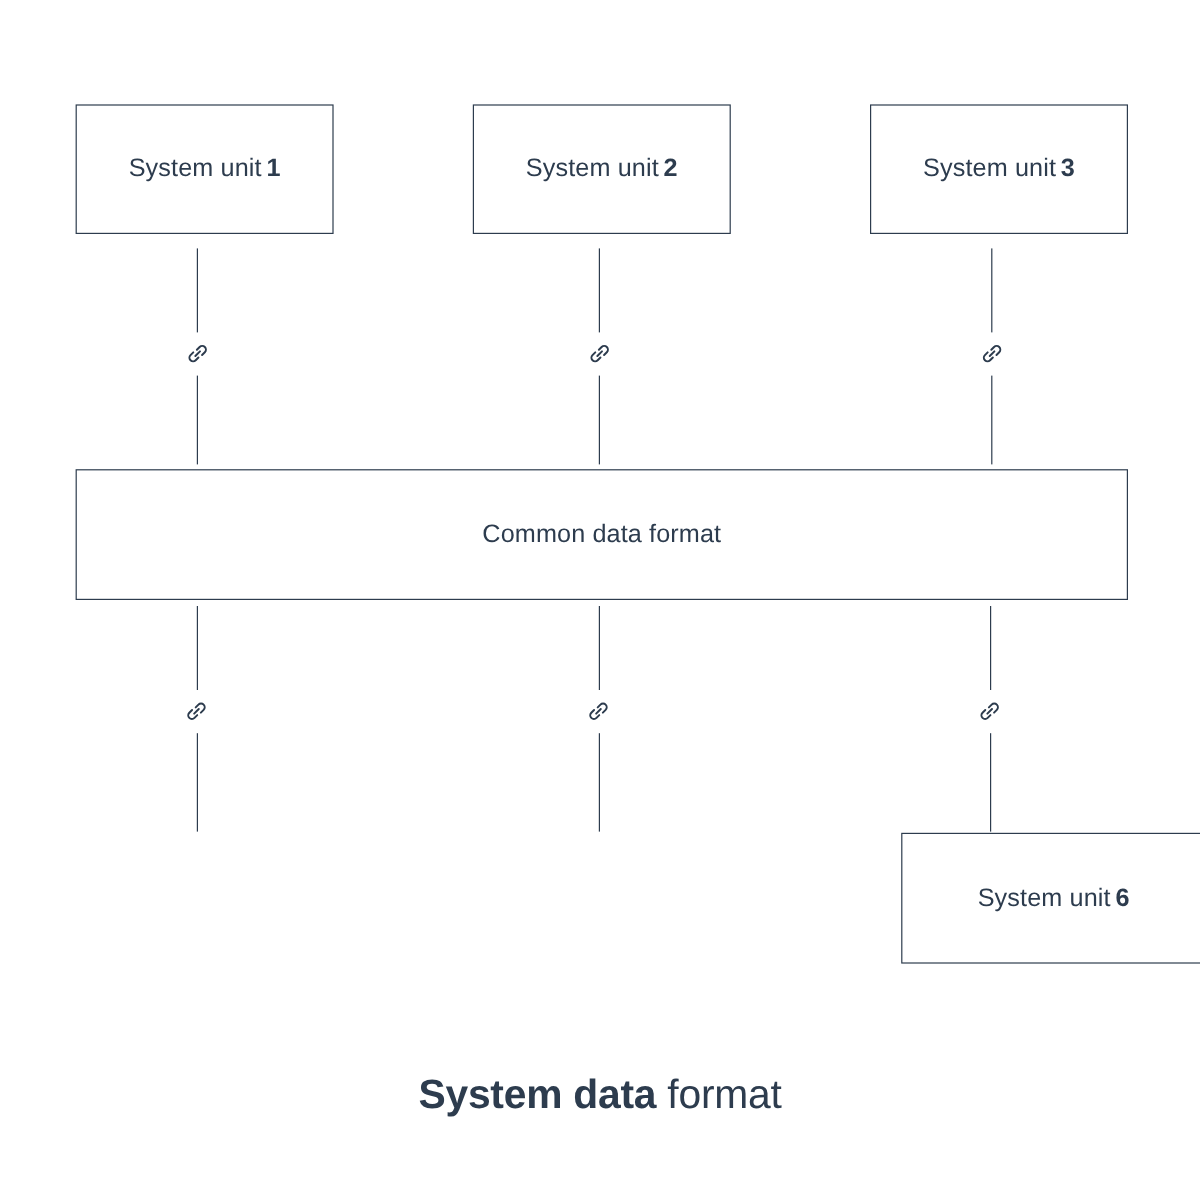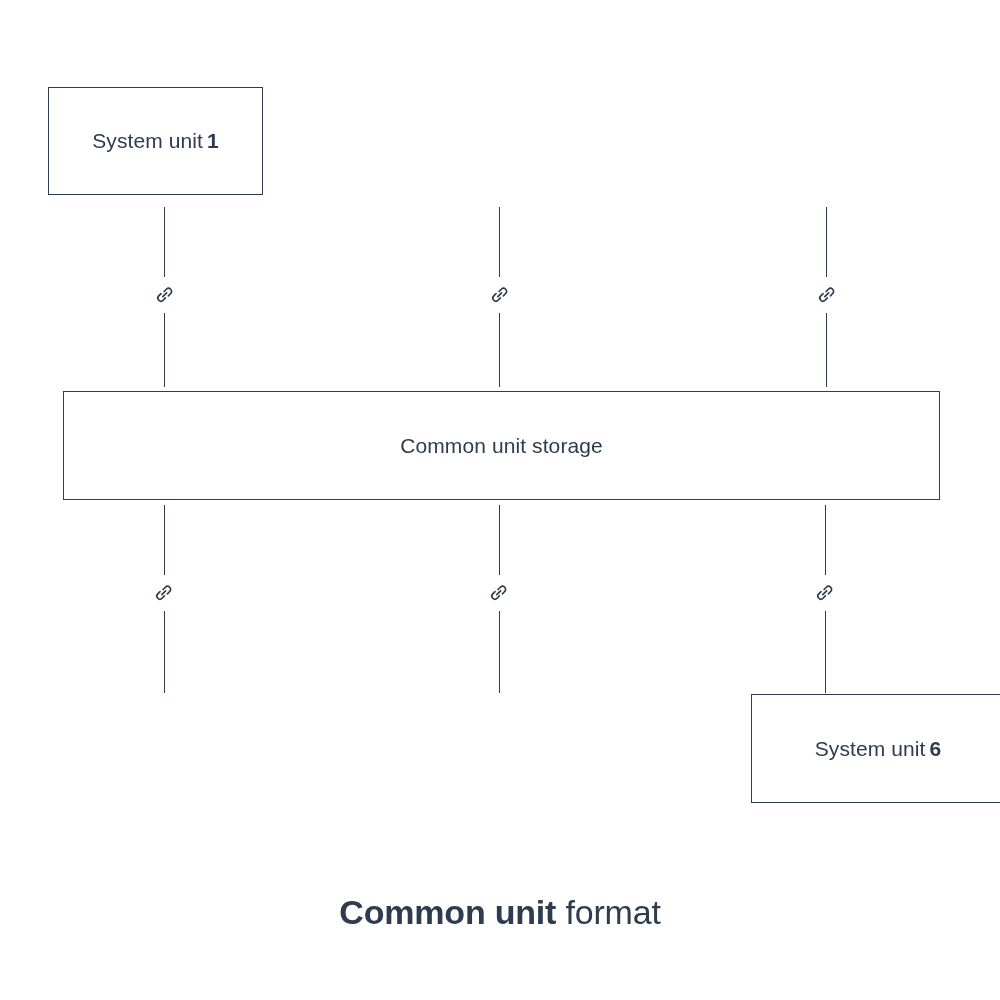--- a/index.html
+++ b/index.html
@@ -93,27 +93,37 @@
     white-space: nowrap;
   }
   .caption .strong { font-weight: 700; }
   .caption .light  { font-weight: 400; text-align: center; }
 </style>
 </head>
 <body>
 
 <div class="canvas">
 
-  <div class="unit-box" style="left:48px; top:87px; width:215px; height:108px;">
+  <div class="unit-box" style="left:63px; top:87px; width:215px; height:108px;">
     <span class="unit-label">
       <span>System unit</span><span class="num">1</span>
     </span>
   </div>
 
+  <div class="unit-box" style="left:394px; top:87px; width:215px; height:108px;">
+    <span class="unit-label">
+      <span>System unit</span><span class="num">2</span>
+    </span>
+  </div>
 
+  <div class="unit-box" style="left:725px; top:87px; width:215px; height:108px;">
+    <span class="unit-label">
+      <span>System unit</span><span class="num">3</span>
+    </span>
+  </div>
 
   <div class="conn-line" style="left:164px; top:207px; height:70px;"></div>
   <span class="link-icon" style="left:154px; top:284px;">
     <svg viewBox="0 0 24 24" fill="none" stroke="currentColor" stroke-width="1.8" stroke-linecap="round" stroke-linejoin="round">
       <path d="M9.6 13.8 L13.8 9.6"></path>
       <path d="M12.4 15.2 L9.9 17.7 a3.3 3.3 0 0 1-4.7-4.7 L7.7 10.5"></path>
       <path d="M11.0 8.2 L13.5 5.7 a3.3 3.3 0 0 1 4.7 4.7 L15.7 12.9"></path>
     </svg>
   </span>
   <div class="conn-line" style="left:164px; top:313px; height:74px;"></div>
@@ -132,21 +142,21 @@
   <span class="link-icon" style="left:816px; top:284px;">
     <svg viewBox="0 0 24 24" fill="none" stroke="currentColor" stroke-width="1.8" stroke-linecap="round" stroke-linejoin="round">
       <path d="M9.6 13.8 L13.8 9.6"></path>
       <path d="M12.4 15.2 L9.9 17.7 a3.3 3.3 0 0 1-4.7-4.7 L7.7 10.5"></path>
       <path d="M11.0 8.2 L13.5 5.7 a3.3 3.3 0 0 1 4.7 4.7 L15.7 12.9"></path>
     </svg>
   </span>
   <div class="conn-line" style="left:826px; top:313px; height:74px;"></div>
 
   <div class="storage-box" style="left:63px; top:391px; width:877px; height:109px;">
-    <span class="storage-label">Common unit storage</span>
+    <span class="storage-label">Common data format</span>
   </div>
 
   <div class="conn-line" style="left:164px; top:505px; height:70px;"></div>
   <span class="link-icon" style="left:153px; top:582px;">
     <svg viewBox="0 0 24 24" fill="none" stroke="currentColor" stroke-width="1.8" stroke-linecap="round" stroke-linejoin="round">
       <path d="M9.6 13.8 L13.8 9.6"></path>
       <path d="M12.4 15.2 L9.9 17.7 a3.3 3.3 0 0 1-4.7-4.7 L7.7 10.5"></path>
       <path d="M11.0 8.2 L13.5 5.7 a3.3 3.3 0 0 1 4.7 4.7 L15.7 12.9"></path>
     </svg>
   </span>
@@ -174,16 +184,16 @@
 
 
 
   <div class="unit-box" style="left:751px; top:694px; width:254px; height:109px;">
     <span class="unit-label">
       <span>System unit</span><span class="num">6</span>
     </span>
   </div>
 
   <div class="caption" style="top:893px;">
-    <span class="strong">Common unit</span><span> </span><span class="light">format</span>
+    <span class="strong">System data</span><span> </span><span class="light">format</span>
   </div>
 
 </div>
 
 </body></html>

